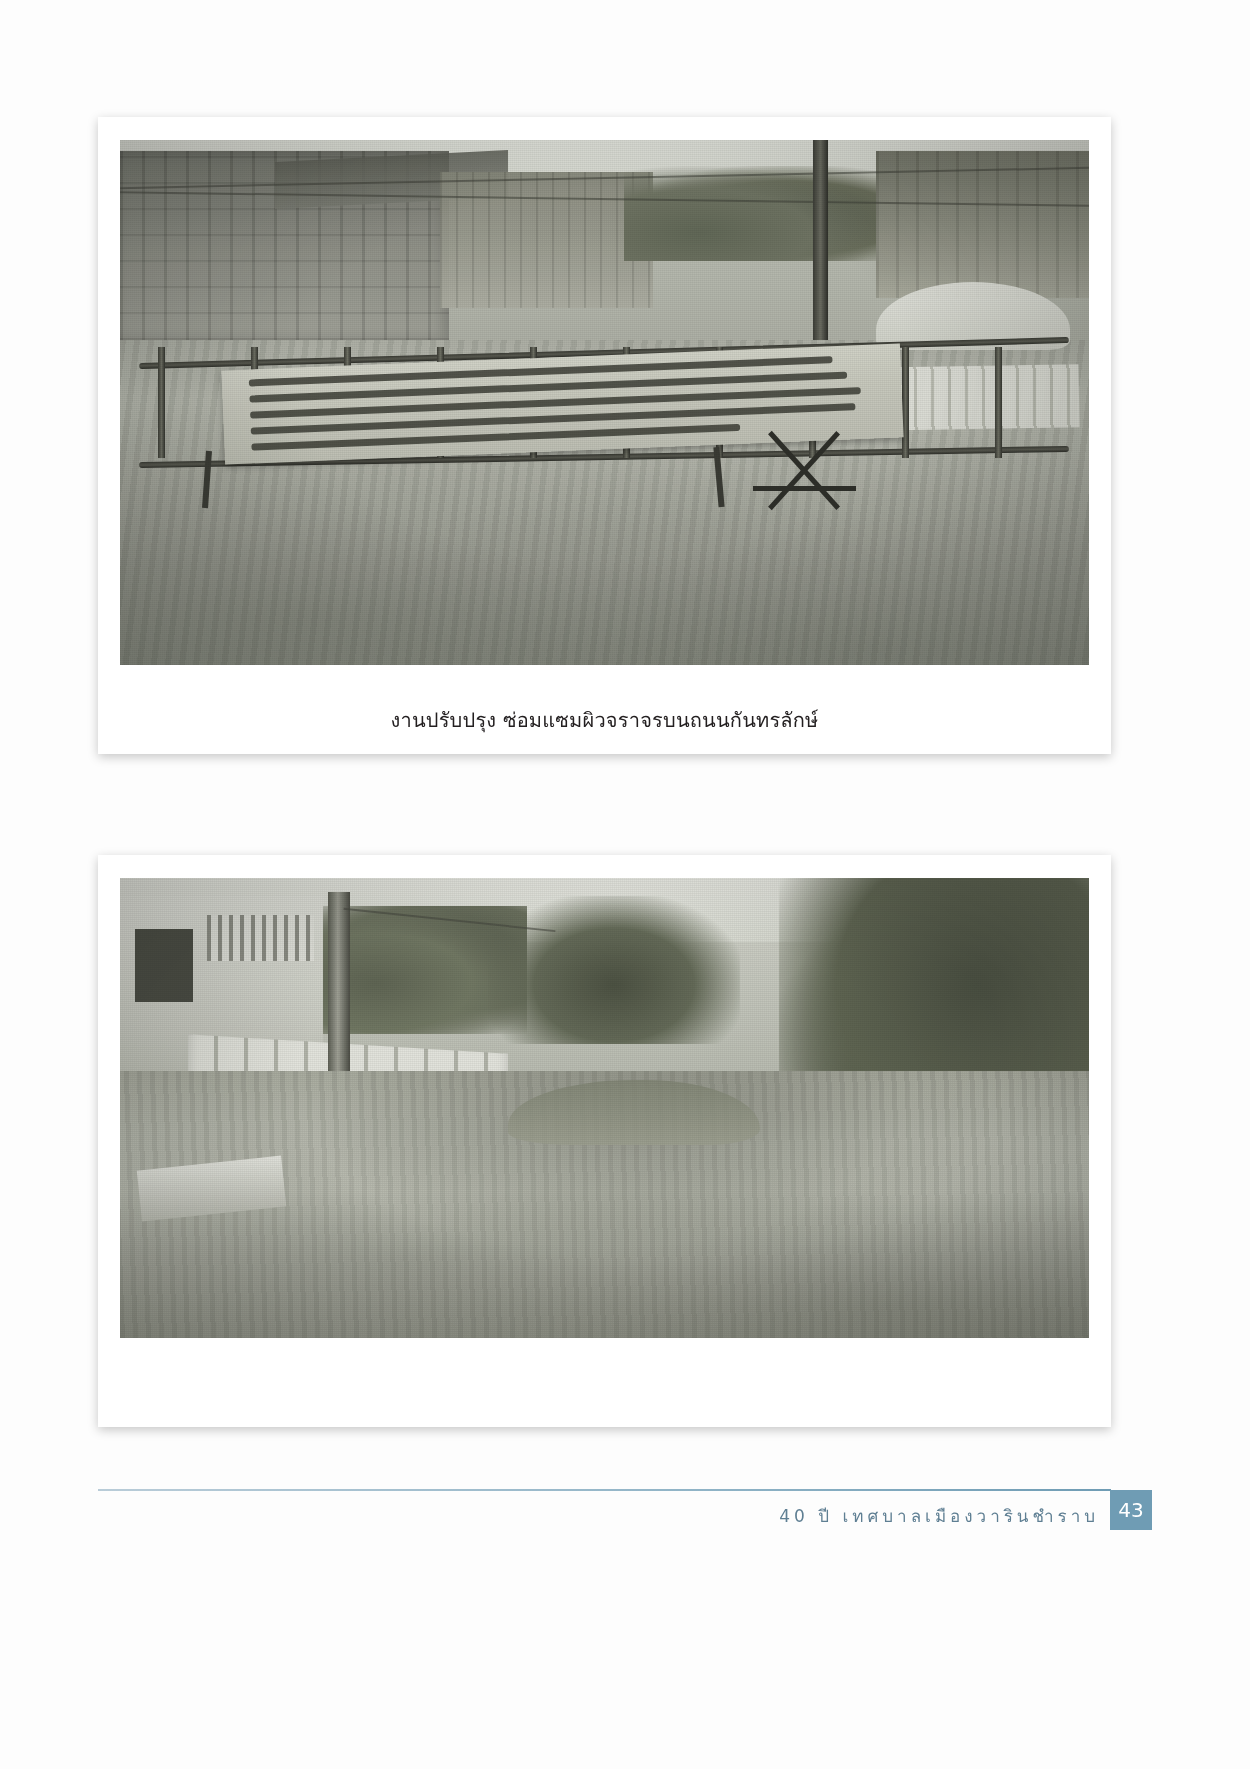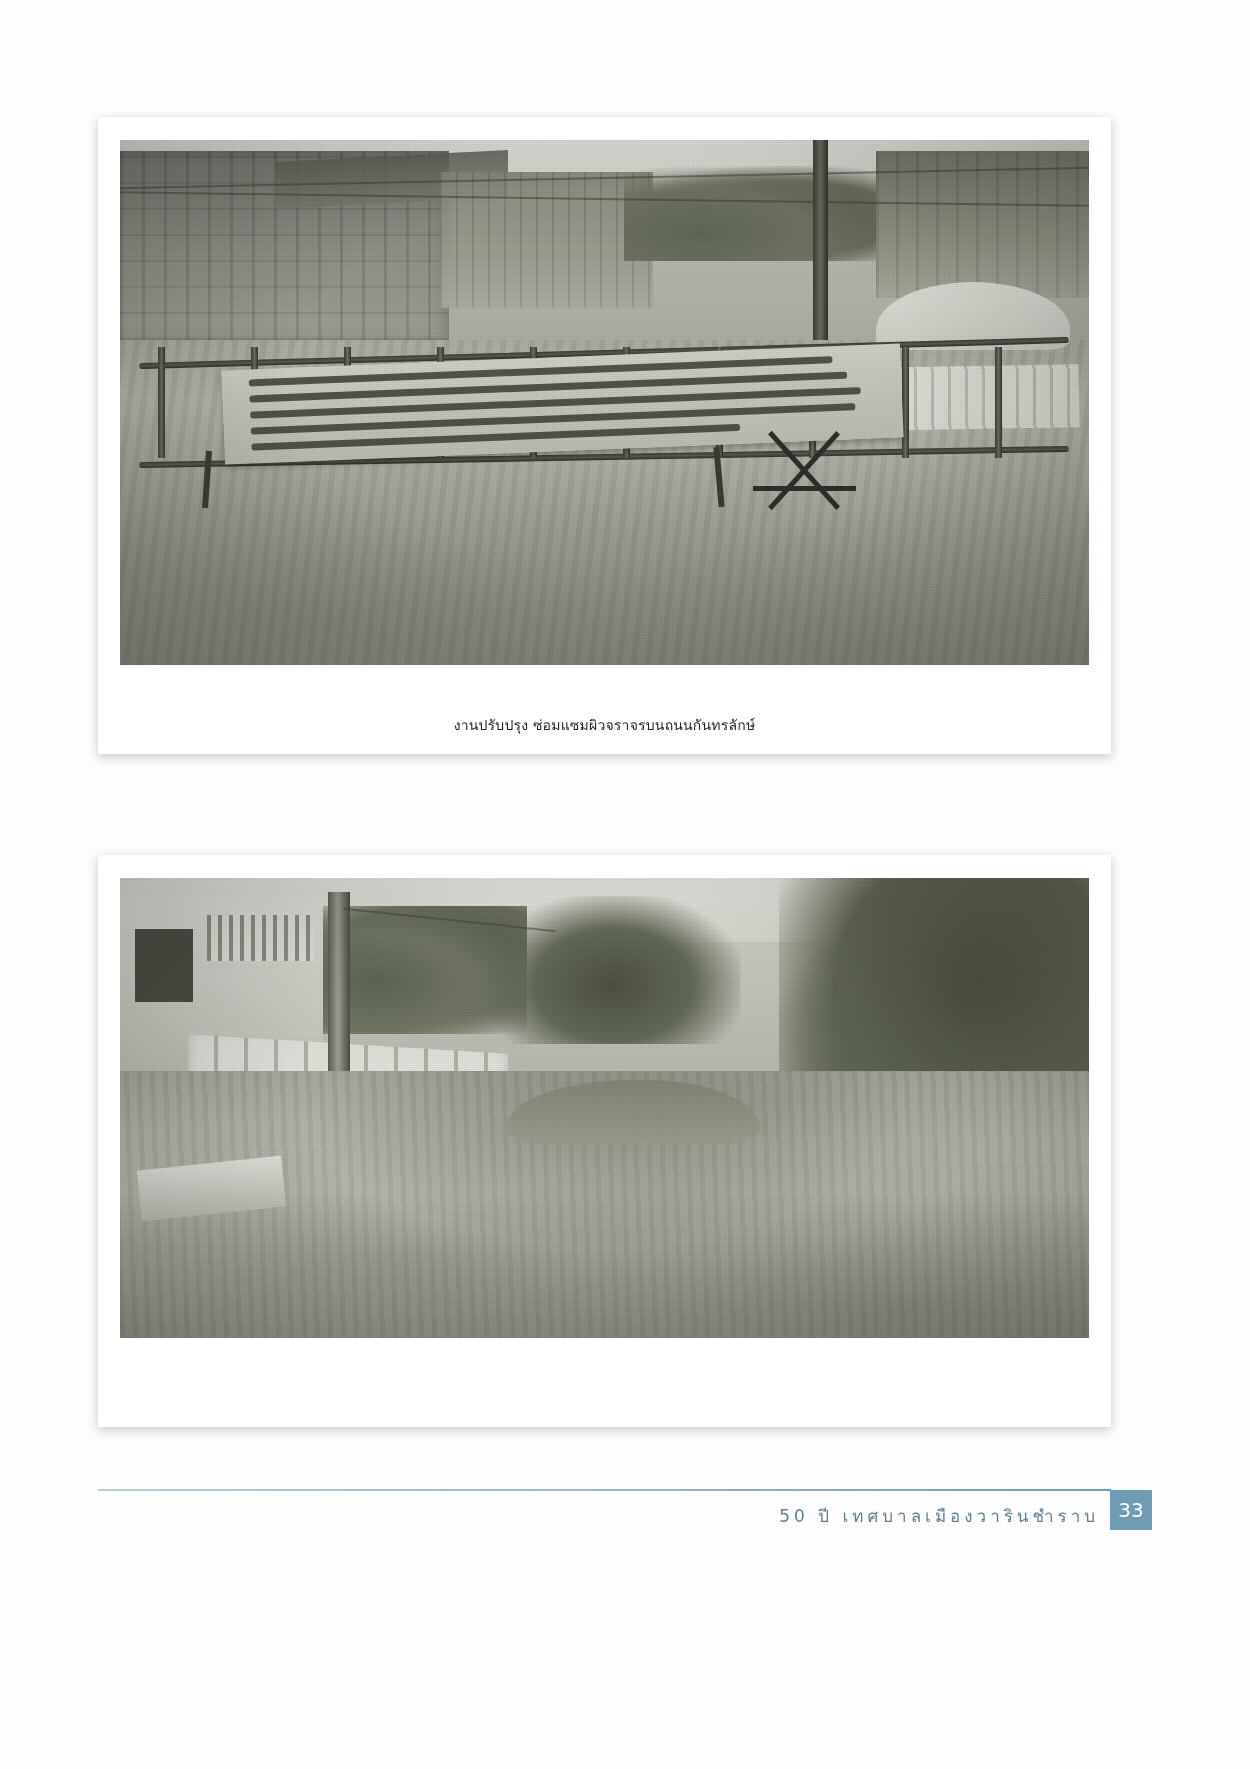--- a/index.html
+++ b/index.html
@@ -50,21 +50,21 @@
   }
   #frame-1 { height: 525px; }
   #frame-2 { height: 460px; }
 
   .caption {
     position: absolute;
     left: 0;
     right: 0;
     bottom: 18px;
     text-align: center;
-    font-size: 14px;
+    font-size: 20px;
     color: #231f20;
     font-family: "DejaVu Sans", "Liberation Sans", sans-serif;
     letter-spacing: 0.2px;
   }
 
   
   .photo {
     position: absolute;
     inset: 0;
     filter: saturate(0.55) contrast(1.02);
@@ -475,16 +475,16 @@
         <div id="p2-slab"></div>
 
         <div class="grain"></div>
         <div class="vignette"></div>
       </div>
     </div>
 
   </div>
 
   <div id="footer-rule"></div>
-  <div id="footer-text">50 ปี เทศบาลเมืองวารินชำราบ</div>
-  <div id="page-number-badge">33</div>
+  <div id="footer-text">40 ปี เทศบาลเมืองวารินชำราบ</div>
+  <div id="page-number-badge">43</div>
 
 </div>
 
 </body></html>

